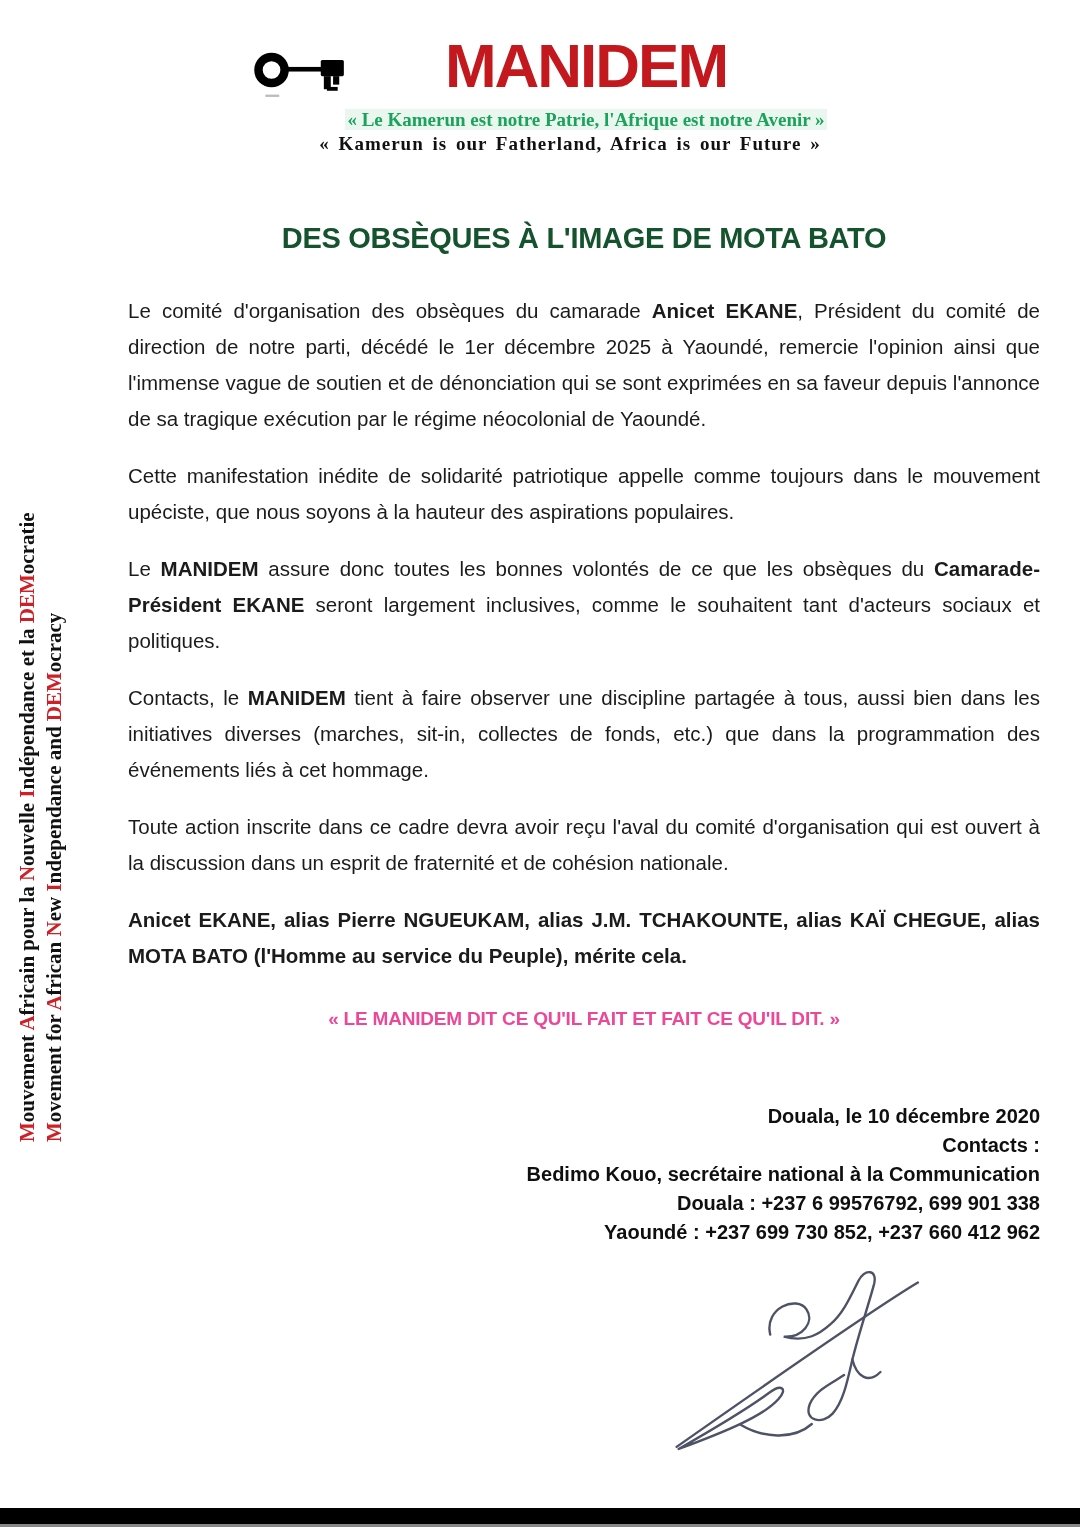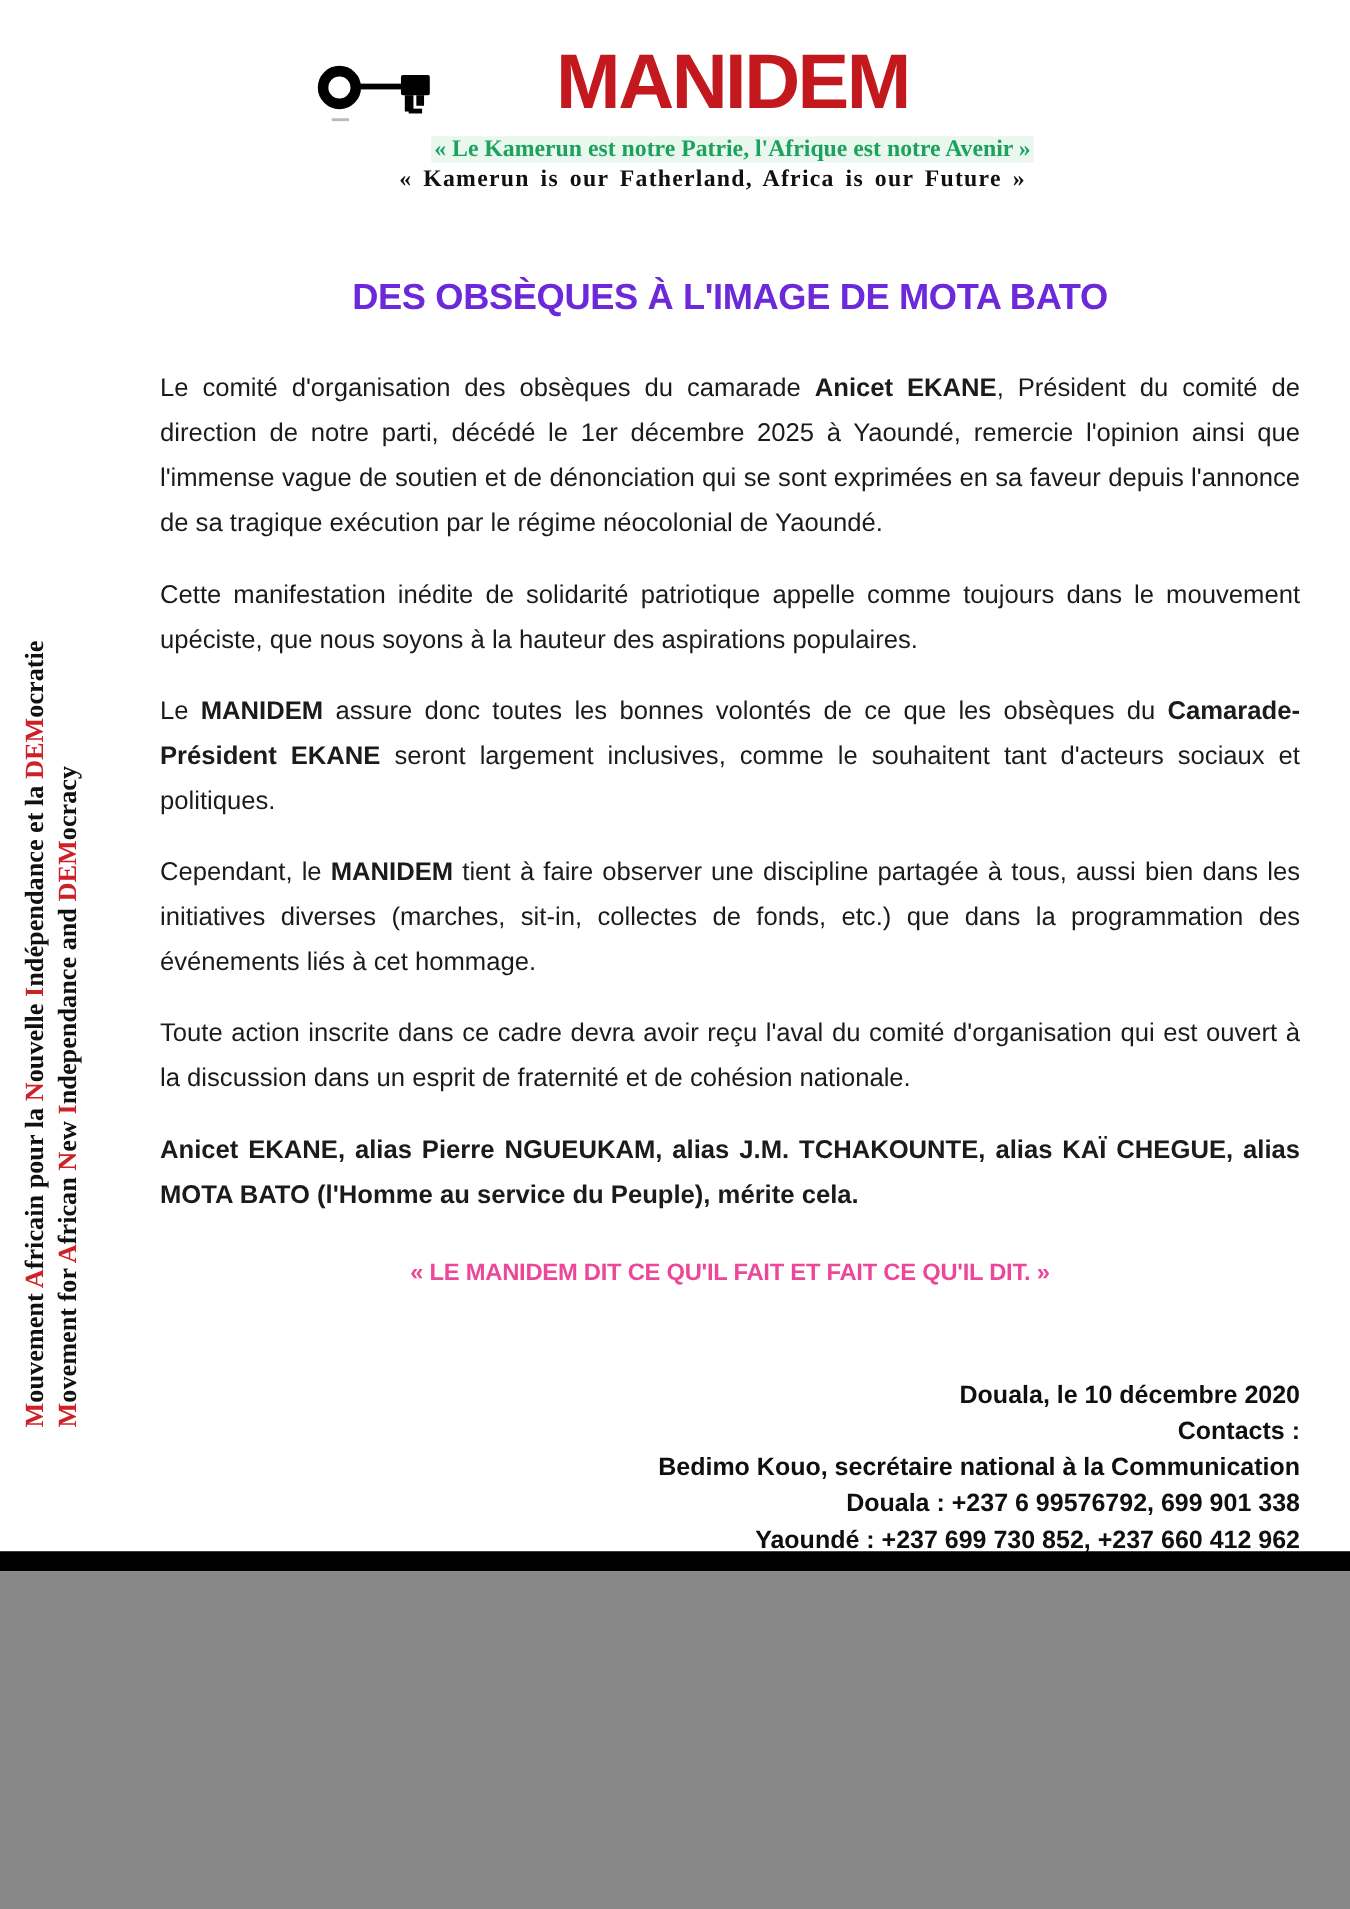--- a/index.html
+++ b/index.html
@@ -1,18 +1,18 @@
 <!DOCTYPE html>
 <html><head>
 <meta charset="utf-8">
 <style>
   html,body{margin:0;padding:0;background:#888;}
   .page{
     position:relative;
-    width:1080px;height:1257px;
+    width:1080px;height:1524px;
     background:#ffffff;
     overflow:hidden;
     font-family:"Liberation Sans",sans-serif;
     color:#161616;
   }
   
   .key-logo{position:absolute;left:250px;top:40px;width:100px;height:70px;}
   .brand{
     position:absolute;left:0;top:30px;width:100%;
     text-align:center;padding-left:92px;box-sizing:border-box;
@@ -41,21 +41,21 @@
     font-family:"Liberation Serif",serif;font-weight:700;
     font-size:21px;line-height:27px;color:#111;
     white-space:nowrap;
   }
   
   .doc{
     position:absolute;left:128px;top:222px;width:912px;
   }
   .doc-title{
     text-align:center;font-weight:700;font-size:29px;
-    letter-spacing:-0.3px;color:#6d28d9;margin:0 0 38px 0;
+    letter-spacing:-0.3px;color:#14532d;margin:0 0 38px 0;
   }
   .doc p{
     margin:0 0 21px 0;
     font-size:20.5px;line-height:36px;
     text-align:justify;color:#1b1b1b;
   }
   .slogan{
     text-align:center;font-weight:700;font-size:19px;
     color:#ec4899;margin:34px 0 0 0;letter-spacing:-0.2px;
   }
@@ -96,21 +96,21 @@
     <div><span style="color: rgb(206, 33, 39);">M</span><span>ouvement  </span><span style="color: rgb(206, 33, 39);">A</span><span>fricain pour la </span><span style="color: rgb(206, 33, 39);">N</span><span>ouvelle </span><span style="color: rgb(206, 33, 39);">I</span><span>ndépendance et la </span><span style="color: rgb(206, 33, 39);">DEM</span><span>ocratie</span></div>
     <div><span style="color: rgb(206, 33, 39);">M</span><span>ovement for </span><span style="color: rgb(206, 33, 39);">A</span><span>frican </span><span style="color: rgb(206, 33, 39);">N</span><span>ew </span><span style="color: rgb(206, 33, 39);">I</span><span>ndependance and </span><span style="color: rgb(206, 33, 39);">DEM</span><span>ocracy</span></div>
   </div>
 
   <div class="doc">
     <h1 class="doc-title">DES OBSÈQUES À L'IMAGE DE MOTA BATO</h1>
 
     <p><span>Le comité d'organisation des obsèques du camarade </span><span style="font-weight: 700;">Anicet EKANE</span><span>, Président du comité de direction de notre parti, décédé le 1er décembre 2025 à Yaoundé, remercie l'opinion ainsi que l'immense vague de soutien et de dénonciation qui se sont exprimées en sa faveur depuis l'annonce de sa tragique exécution par le régime néocolonial de Yaoundé.</span></p>
     <p><span>Cette manifestation inédite de solidarité patriotique appelle comme toujours dans le mouvement upéciste, que nous soyons à la hauteur des aspirations populaires.</span></p>
     <p><span>Le </span><span style="font-weight: 700;">MANIDEM</span><span> assure donc toutes les bonnes volontés de ce que les obsèques du </span><span style="font-weight: 700;">Camarade-Président EKANE</span><span> seront largement inclusives, comme le souhaitent tant d'acteurs sociaux et politiques.</span></p>
-    <p><span>Cependant, le </span><span style="font-weight: 700;">MANIDEM</span><span> tient à faire observer une discipline partagée à tous, aussi bien dans les initiatives diverses (marches, sit-in, collectes de fonds, etc.) que dans la programmation des événements liés à cet hommage.</span></p>
+    <p><span>Contacts, le </span><span style="font-weight: 700;">MANIDEM</span><span> tient à faire observer une discipline partagée à tous, aussi bien dans les initiatives diverses (marches, sit-in, collectes de fonds, etc.) que dans la programmation des événements liés à cet hommage.</span></p>
     <p><span>Toute action inscrite dans ce cadre devra avoir reçu l'aval du comité d'organisation qui est ouvert à la discussion dans un esprit de fraternité et de cohésion nationale.</span></p>
     <p><span style="font-weight: 700;">Anicet EKANE, alias Pierre NGUEUKAM, alias J.M. TCHAKOUNTE, alias KAÏ CHEGUE, alias MOTA BATO (l'Homme au service du Peuple), mérite cela.</span></p>
 
     <div class="slogan">« LE MANIDEM DIT CE QU'IL FAIT ET FAIT CE QU'IL DIT. »</div>
 
     <div class="sig-block">
       <div>Douala, le 10 décembre 2020</div>
       <div>Contacts :</div>
       <div>Bedimo Kouo, secrétaire national à la Communication</div>
       <div>Douala : +237 6 99576792, 699 901 338</div>

